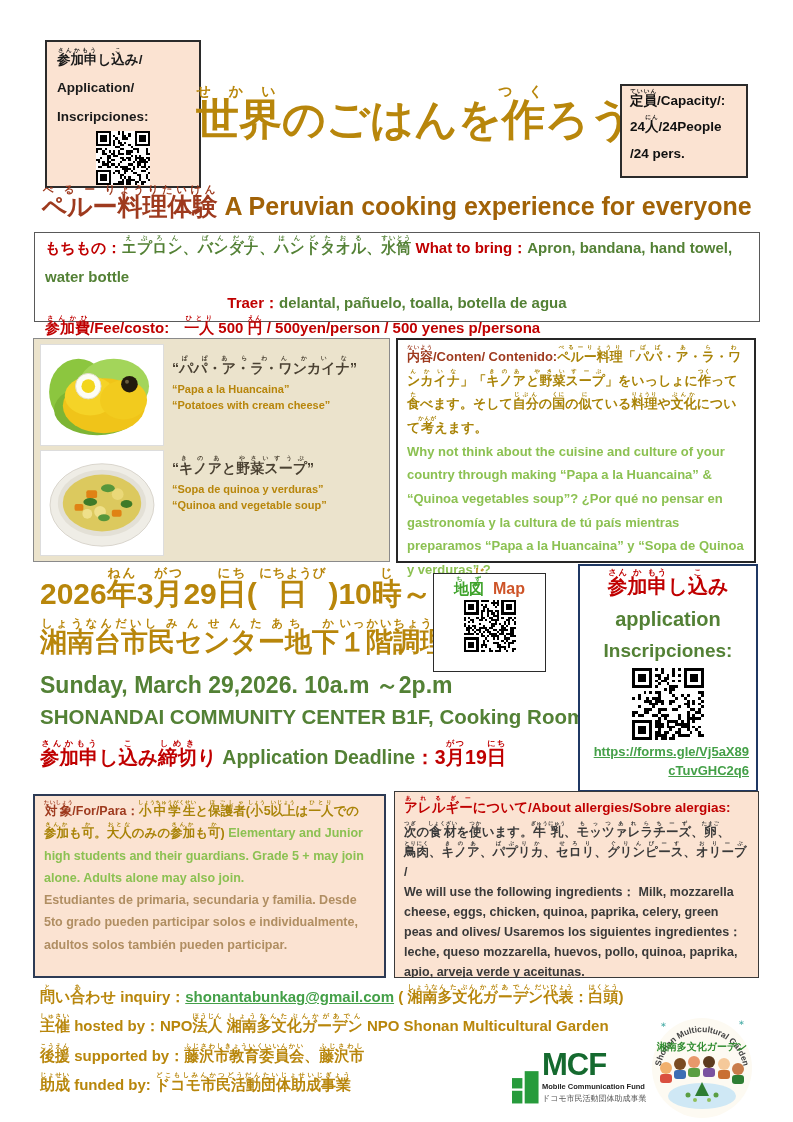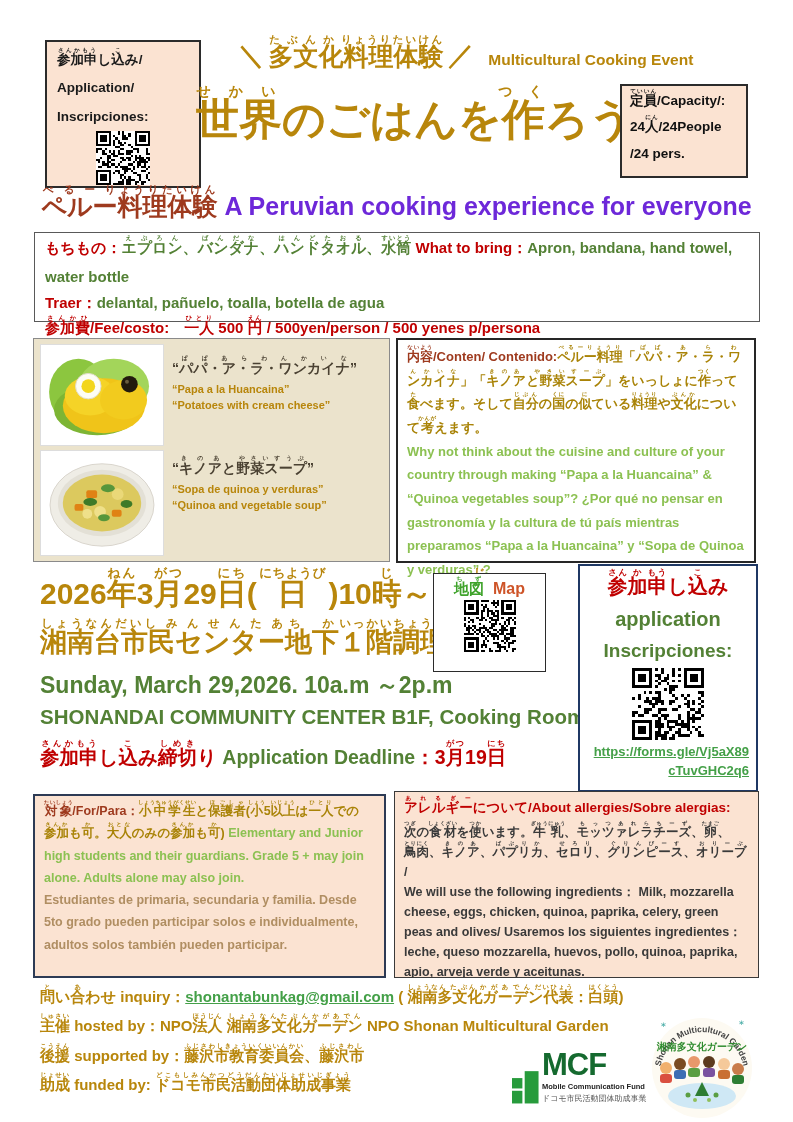--- a/index.html
+++ b/index.html
@@ -4,21 +4,21 @@
 <style>
   *{box-sizing:border-box;margin:0;padding:0}
   body{background:#888;font-family:"Liberation Sans","DejaVu Sans",sans-serif}
   .page{position:relative;width:793px;height:1122px;margin:0 auto;background:#fff;overflow:hidden;color:#1f1f1f}
   .abs{position:absolute}
   ruby{ruby-position:over}
   rt{font-size:0.42em;font-weight:600;letter-spacing:.5px}
   .c-red{color:#C00000}
   .c-green{color:#538135}
   .c-lgreen{color:#8CC152}
-  .c-gold{color:#6d28d9}
+  .c-gold{color:#a16207}
   .c-maroon{color:#9E3A1E}
   .c-tan{color:#B08E62}
   .c-vgreen{color:#3FA32B}
   .link{color:#44A048;text-decoration:underline;cursor:pointer}
   .peach{background:#FBE3D2}
   
   #apply-top{left:45px;top:40px;width:156px;height:148px;border:2px solid #2b2b2b;padding:4px 10px 2px;font-size:13.5px;font-weight:bold;color:#1a1a1a;line-height:2.1}
   #apply-top .qr{width:54px;height:54px;margin:0 auto}
   
   #header-tag{left:238px;top:34px;width:540px;white-space:nowrap}
@@ -27,21 +27,21 @@
   #header-tag .tag-en{font-size:15.5px;font-weight:bold;color:#B8860B;margin-left:10px}
   
   #main-title{left:196px;top:84px;font-size:43px;font-weight:bold;color:#B8860B;white-space:nowrap}
   #main-title rt{font-size:14px;letter-spacing:6px}
   
   #capacity{left:620px;top:84px;width:128px;height:94px;border:2px solid #2b2b2b;padding:2px 8px;font-size:13.5px;font-weight:bold;color:#111;line-height:1.95}
   
   #subtitle{left:0;top:184px;width:793px;text-align:center;font-size:25px;font-weight:bold;white-space:nowrap}
   
   #bring-box{left:34px;top:232px;width:726px;height:90px;border:1.5px solid #595959;background:#fff;padding:1px 10px;font-size:15px;font-weight:bold}
-  #bring-box .b2{text-align:left;line-height:1.55}
+  #bring-box .b2{text-align:center;line-height:1.55}
   #bring-box .b1,#bring-box .b3{line-height:1.9}
   
   #food-box{left:33px;top:338px;width:357px;height:224px;border:1px solid #8a8a8a;background:#EBE3CC}
   .photo{background:#fff;padding:2px;border:1px solid #ddd}
   #photo1{left:6px;top:5px;width:124px;height:102px}
   #photo2{left:6px;top:111px;width:124px;height:106px}
   .photo svg{width:100%;height:100%;display:block}
   .dish{left:138px;width:214px}
   #dish1{top:16px}
   #dish2{top:116px}
@@ -287,26 +287,20 @@
           <rect x="18" y="0" width="7" height="7" fill="#000"></rect>
           <rect x="19" y="1" width="5" height="5" fill="#fff"></rect>
           <rect x="20" y="2" width="3" height="3" fill="#000"></rect>
           <rect x="0" y="18" width="7" height="7" fill="#000"></rect>
           <rect x="1" y="19" width="5" height="5" fill="#fff"></rect>
           <rect x="2" y="20" width="3" height="3" fill="#000"></rect>
         </svg>
       </div>
   </div>
 
-  <div class="abs" id="header-tag">
-    <span class="slash">＼</span>
-    <span class="tag-jp"><ruby>多文化料理体験<rt>た ぶ ん か りょうりたいけん</rt></ruby></span>
-    <span class="slash">／</span>
-    <span class="tag-en">Multicultural Cooking Event</span>
-  </div>
 
   <div class="abs" id="main-title"><ruby>世界<rt>せ か い</rt></ruby><span>のごはんを</span><ruby>作<rt>つ く</rt></ruby><span>ろう</span></div>
 
   <div class="abs peach" id="capacity">
     <div><ruby>定員<rt>ていいん</rt></ruby><span>/Capacity/:</span></div>
     <div><span>24</span><ruby>人<rt>にん</rt></ruby><span>/24People</span></div>
     <div><span>/24 pers.</span></div>
   </div>
 
   <div class="abs" id="subtitle"><ruby class="c-maroon">ペルー料理体験<rt>ぺ る ー りょうりたいけん</rt></ruby><span class="c-gold"> A Peruvian cooking experience for everyone</span></div>

